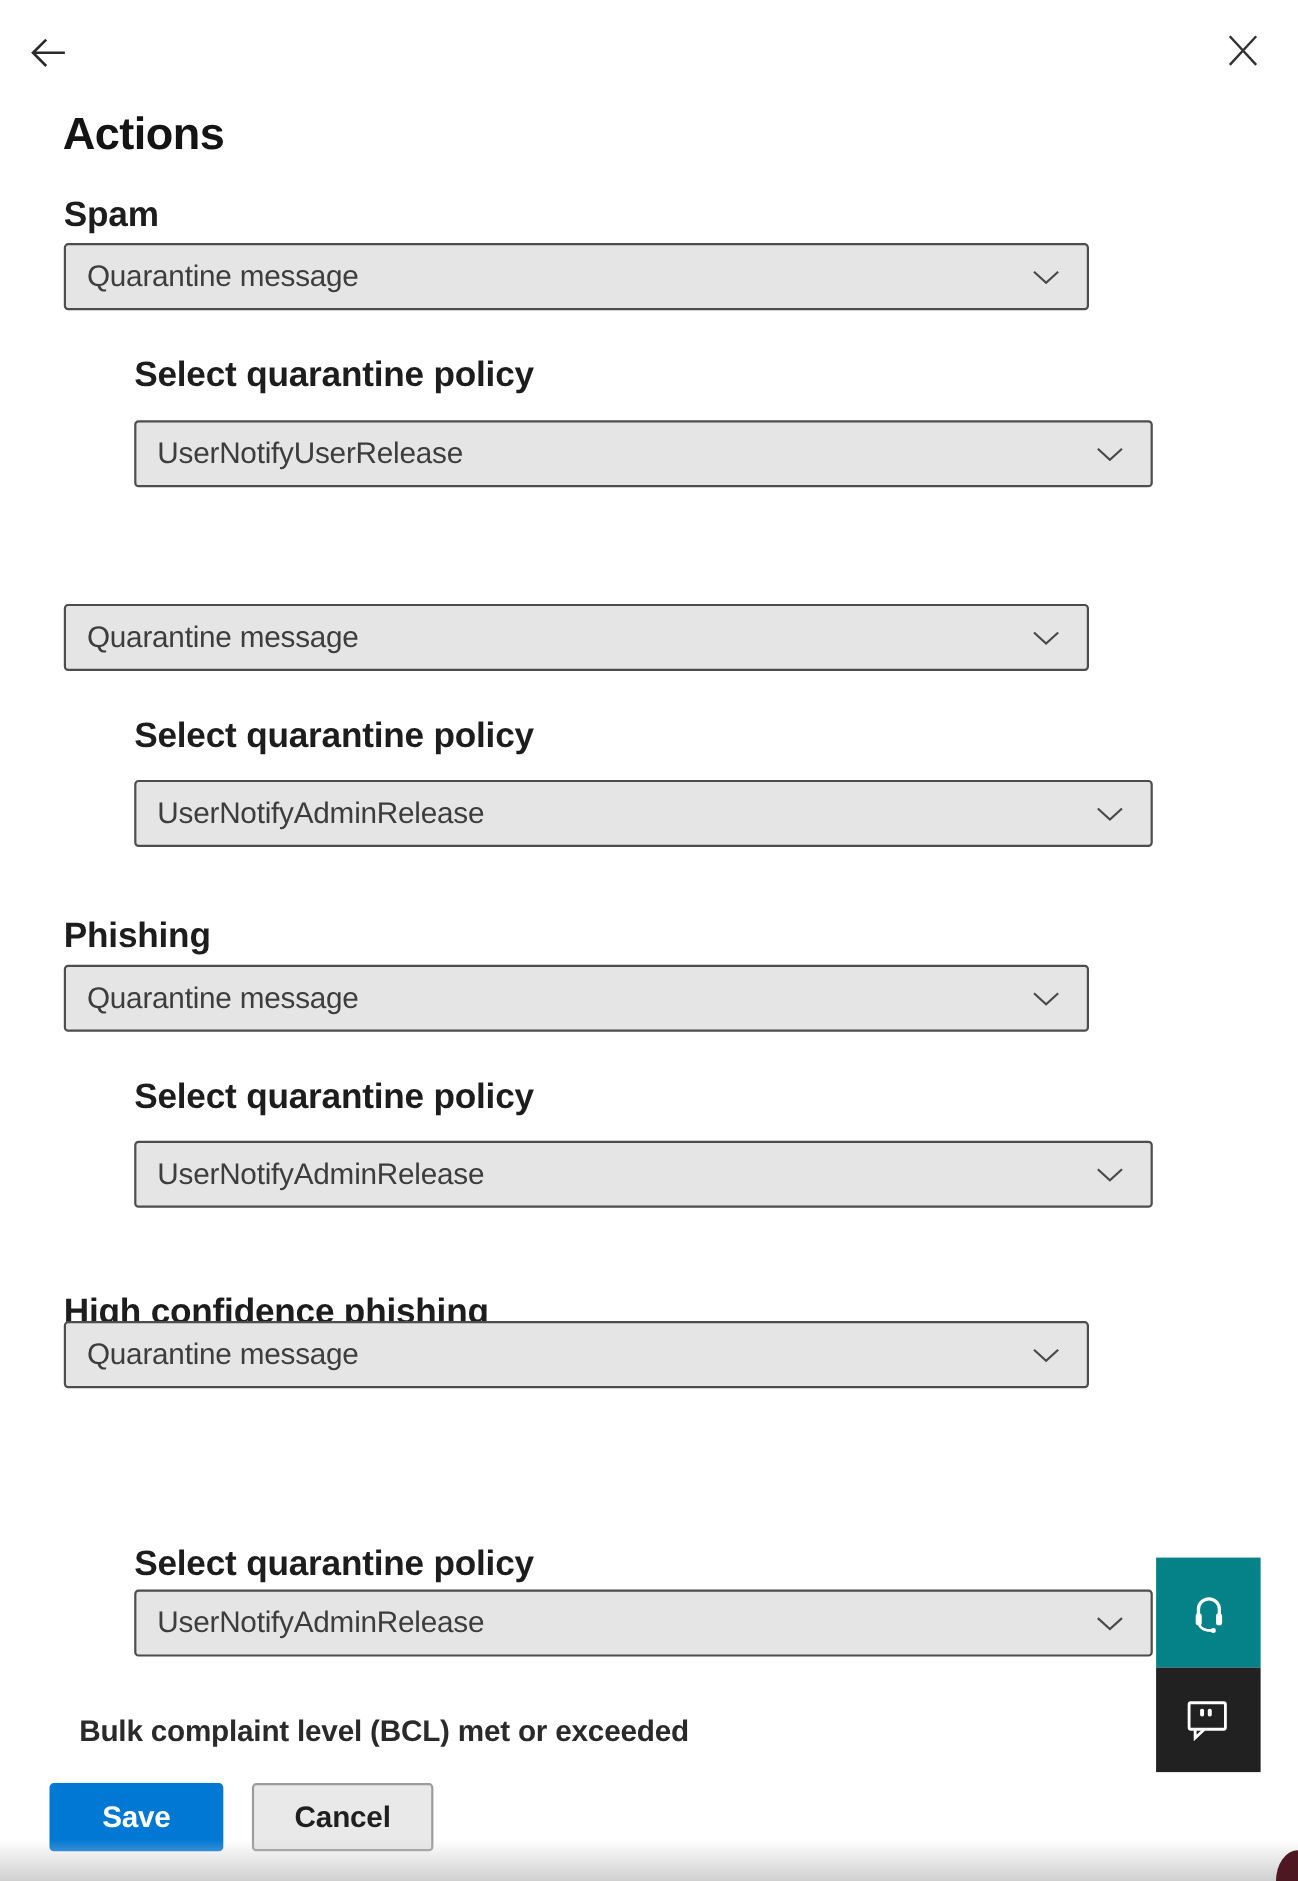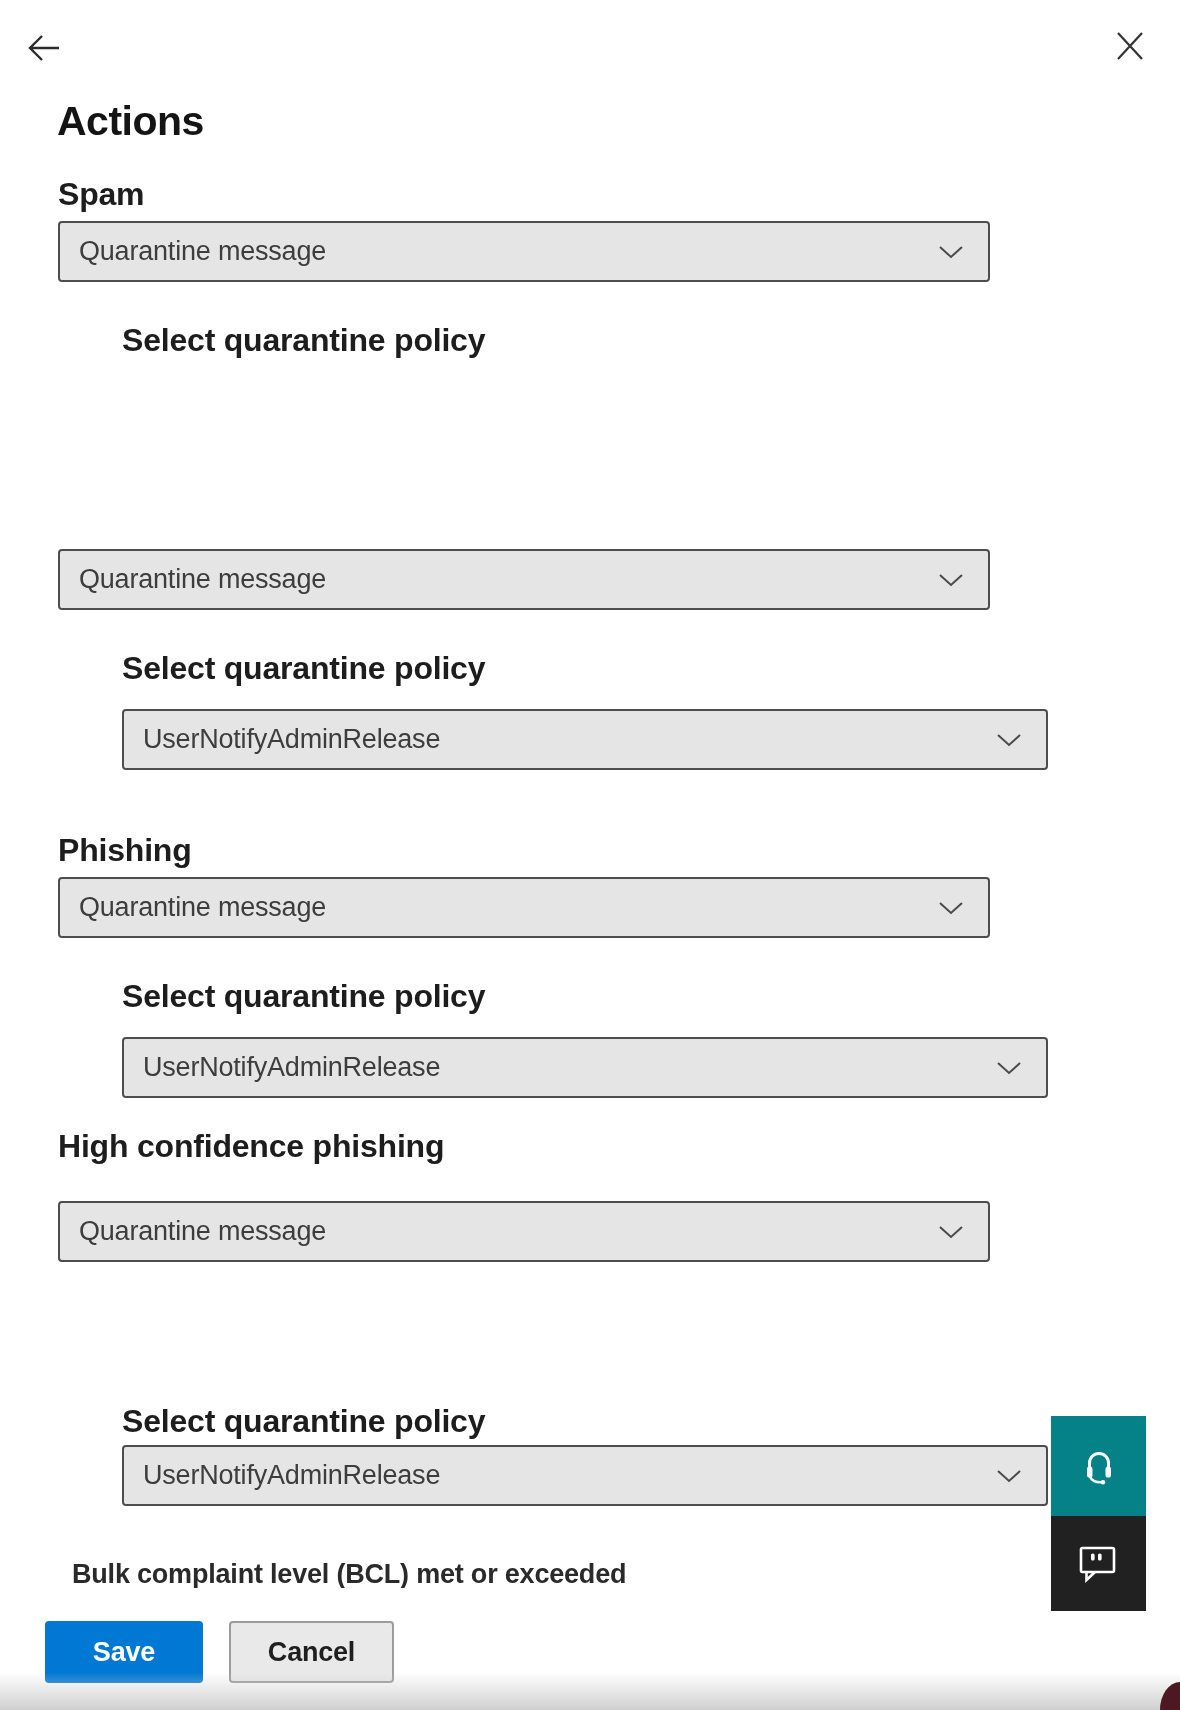--- a/index.html
+++ b/index.html
@@ -57,20 +57,28 @@
   <div class="combo main" style="top:221px;">
     <span>Quarantine message</span>
     <span class="chev">
       <svg width="26" height="14" viewBox="0 0 26 14" fill="none">
           <path d="M2 2 L13 12 L24 2" stroke="#4a4a4a" stroke-width="2" fill="none"></path>
         </svg>
     </span>
   </div>
 
   <div class="section-label sub" style="top:322px;">Select quarantine policy</div>
+  <div class="combo subbox" style="top:382px;">
+    <span>UserNotifyUserRelease</span>
+    <span class="chev">
+      <svg width="26" height="14" viewBox="0 0 26 14" fill="none">
+          <path d="M2 2 L13 12 L24 2" stroke="#4a4a4a" stroke-width="2" fill="none"></path>
+        </svg>
+    </span>
+  </div>
 
   <div class="combo main" style="top:549px;">
     <span>Quarantine message</span>
     <span class="chev">
       <svg width="26" height="14" viewBox="0 0 26 14" fill="none">
           <path d="M2 2 L13 12 L24 2" stroke="#4a4a4a" stroke-width="2" fill="none"></path>
         </svg>
     </span>
   </div>
 
@@ -97,21 +105,21 @@
   <div class="section-label sub" style="top:978px;">Select quarantine policy</div>
   <div class="combo subbox" style="top:1037px;">
     <span>UserNotifyAdminRelease</span>
     <span class="chev">
       <svg width="26" height="14" viewBox="0 0 26 14" fill="none">
           <path d="M2 2 L13 12 L24 2" stroke="#4a4a4a" stroke-width="2" fill="none"></path>
         </svg>
     </span>
   </div>
 
-  <div class="section-label" style="top:1128px;text-align:right;">High confidence phishing</div>
+  <div class="section-label" style="top:1174px;text-align:right;">High confidence phishing</div>
   <div class="combo main" style="top:1201px;">
     <span>Quarantine message</span>
     <span class="chev">
       <svg width="26" height="14" viewBox="0 0 26 14" fill="none">
           <path d="M2 2 L13 12 L24 2" stroke="#4a4a4a" stroke-width="2" fill="none"></path>
         </svg>
     </span>
   </div>
 
 

